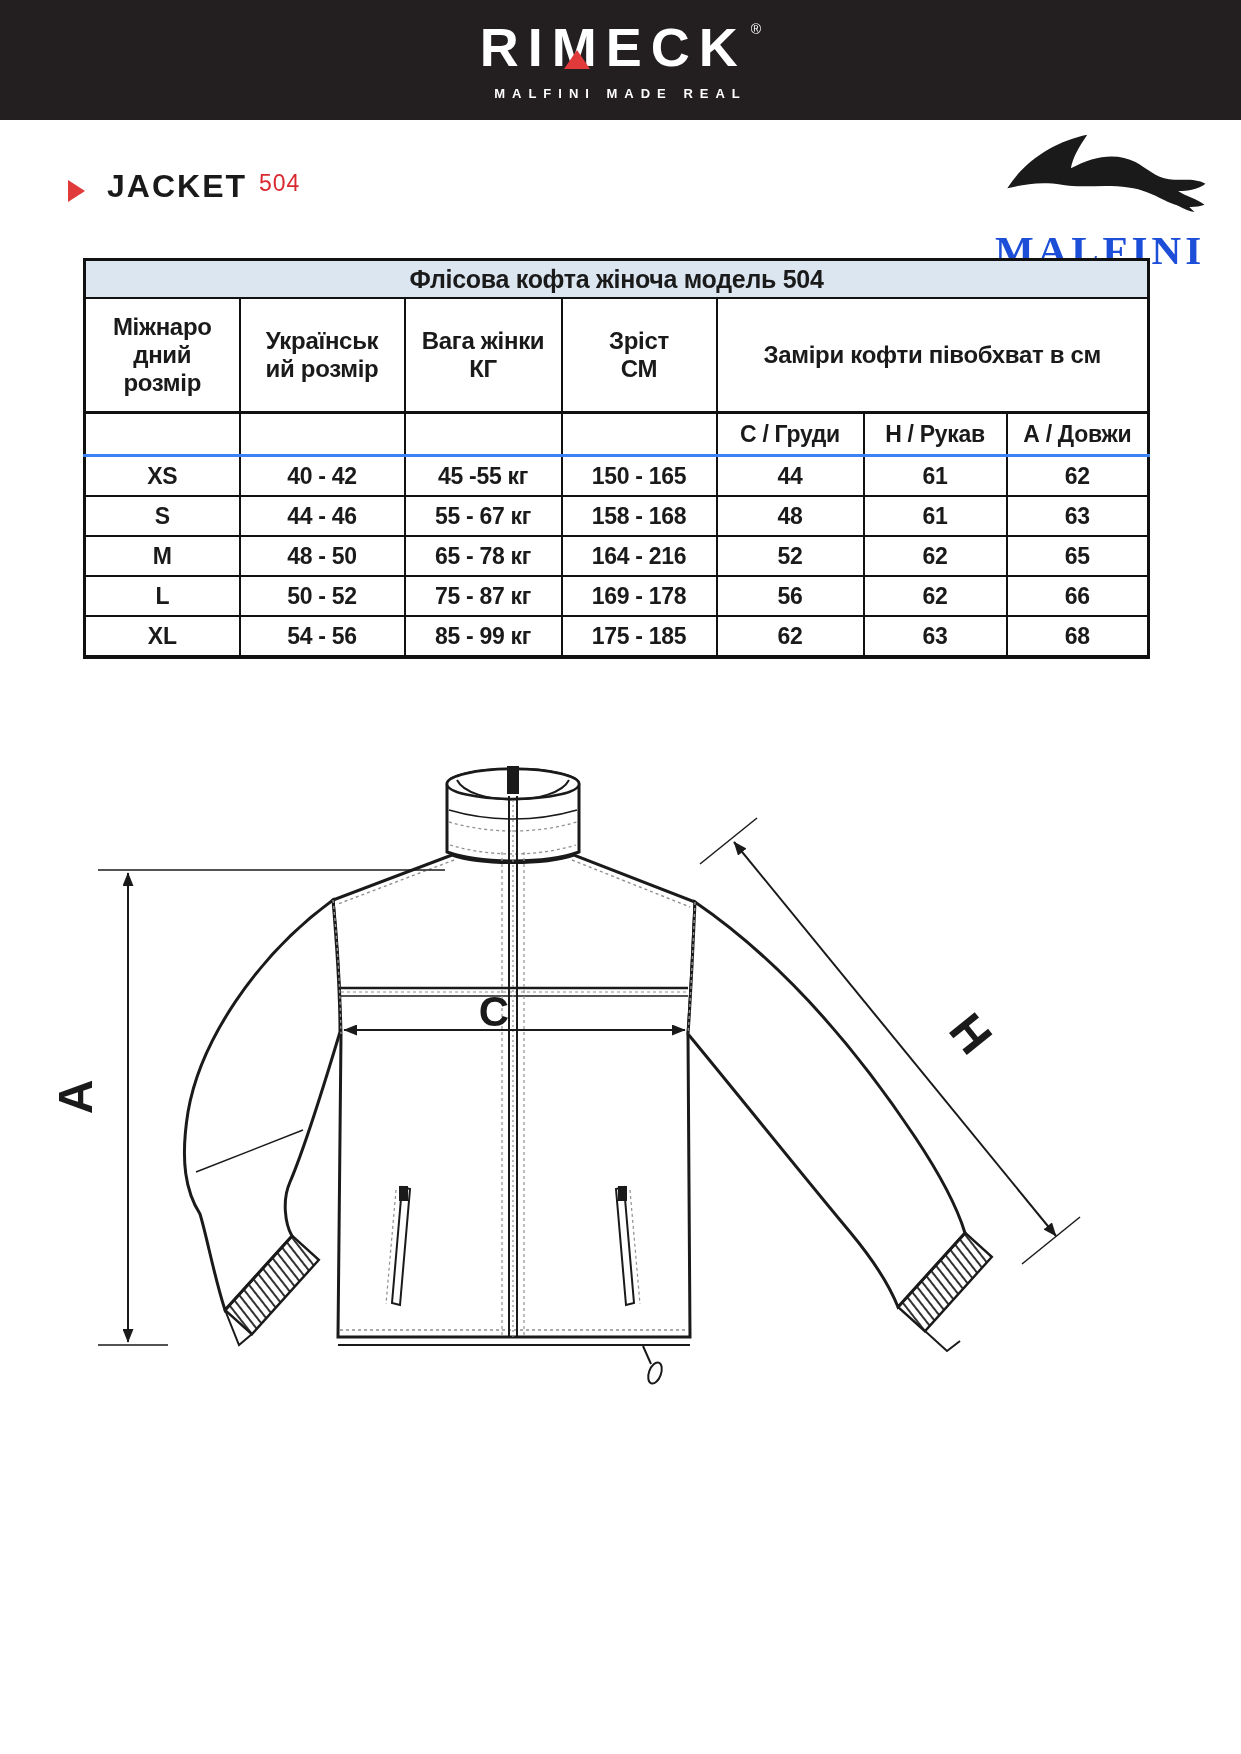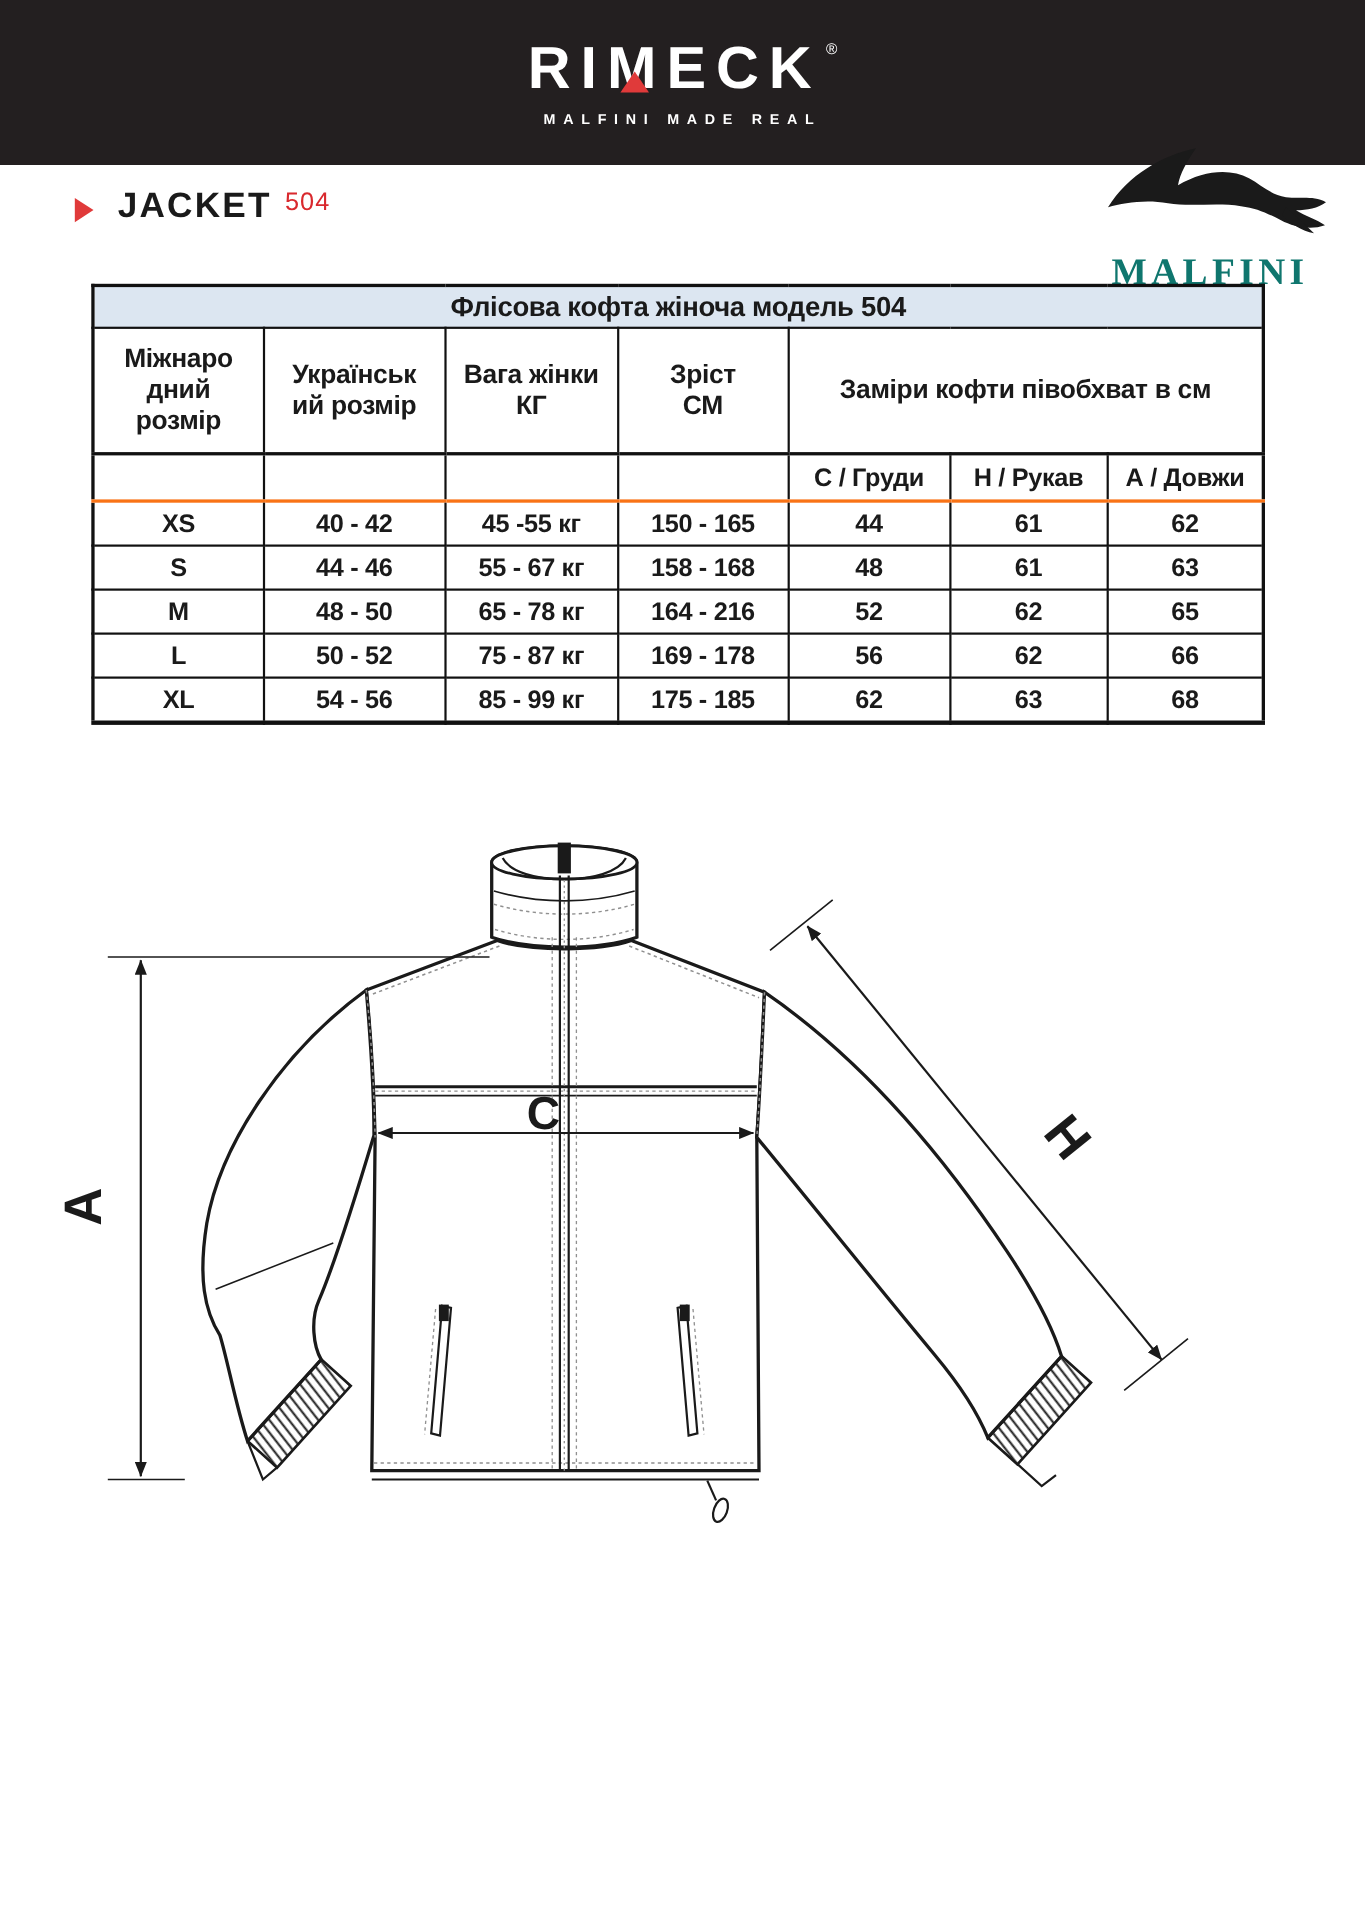--- a/index.html
+++ b/index.html
@@ -2,21 +2,21 @@
 <html><head>
 <meta charset="utf-8">
 <style>
   html,body{margin:0;padding:0;}
   body{
     width:1241px;height:1754px;background:#ffffff;position:relative;
     font-family:"Liberation Sans", sans-serif;color:#1a1a1a;overflow:hidden;
   }
   
   .brandbar{
-    height:150px;background:#231f20;display:flex;flex-direction:column;
+    height:120px;background:#231f20;display:flex;flex-direction:column;
     align-items:center;justify-content:center;
   }
   .logo-line{display:flex;align-items:flex-start;line-height:1;}
   .logo-text{
     color:#ffffff;font-size:54px;font-weight:bold;letter-spacing:9px;
   }
   .logo-m{position:relative;display:inline-block;}
   .m-tri{
     position:absolute;left:46%;bottom:5px;transform:translateX(-50%);
     width:0;height:0;border-left:13px solid transparent;border-right:13px solid transparent;
@@ -32,39 +32,39 @@
   }
   .title-marker{
     width:0;height:0;border-top:11px solid transparent;border-bottom:11px solid transparent;
     border-left:17px solid #e03a3a;margin-top:10px;margin-right:22px;
   }
   .title-text{font-size:32px;font-weight:bold;letter-spacing:2px;line-height:1;}
   .title-model{font-size:23px;font-weight:normal;color:#d9292e;margin-left:12px;margin-top:0px;letter-spacing:1px;}
   
   .malfini{position:absolute;top:132px;right:26px;width:230px;text-align:center;}
   .malfini-word{
-    font-family:"Liberation Serif", serif;font-weight:bold;font-size:34px;
-    letter-spacing:4px;color:#0f766e;line-height:1;margin-top:-6px;
+    font-family:"Liberation Serif", serif;font-weight:bold;font-size:41px;
+    letter-spacing:4px;color:#1d4ed8;line-height:1;margin-top:-6px;
   }
   .malfini-as{font-size:9px;letter-spacing:2px;color:#1a1a1a;margin-top:1px;}
   
   table.size{
     position:absolute;left:83px;top:258px;width:1064px;
     border-collapse:collapse;table-layout:fixed;
   }
   table.size td{
     border:2px solid #111111;text-align:center;vertical-align:middle;
     font-weight:bold;font-size:23px;letter-spacing:-0.3px;padding:0 2px;
     white-space:pre-line;overflow:hidden;
   }
   tr.t-title td{
     background:#dce6f1;font-size:25px;height:36px;border-bottom-width:2px;
   }
   tr.t-head td{height:112px;font-size:24px;border-bottom:3px solid #111;}
-  tr.t-sub td{height:40px;border-bottom:3px solid #f97316;white-space:nowrap;}
+  tr.t-sub td{height:40px;border-bottom:3px solid #3b82f6;white-space:nowrap;}
   tr.t-data td{height:38px;white-space:nowrap;}
   table.size{border:3px solid #111111;border-bottom:4px solid #111111;}
   
   .diagram{position:absolute;left:0px;top:752px;}
 </style>
 </head>
 <body>
 
 <div class="brandbar">
   <div class="logo-line">

